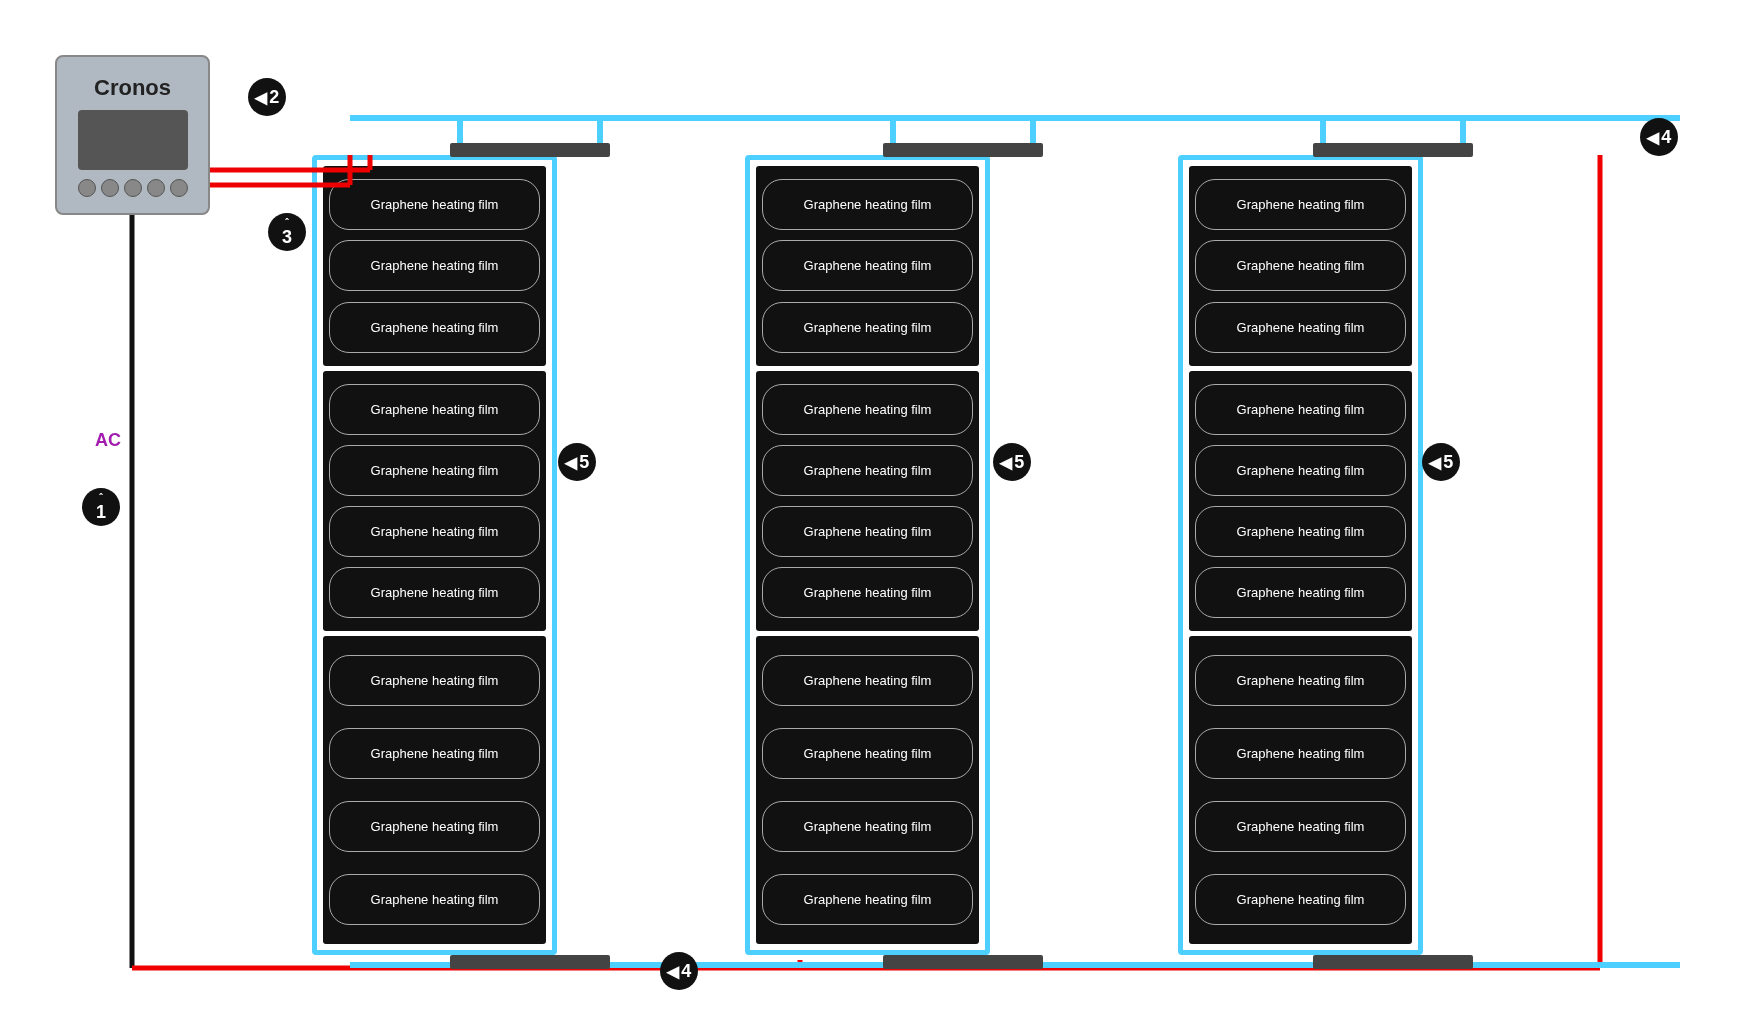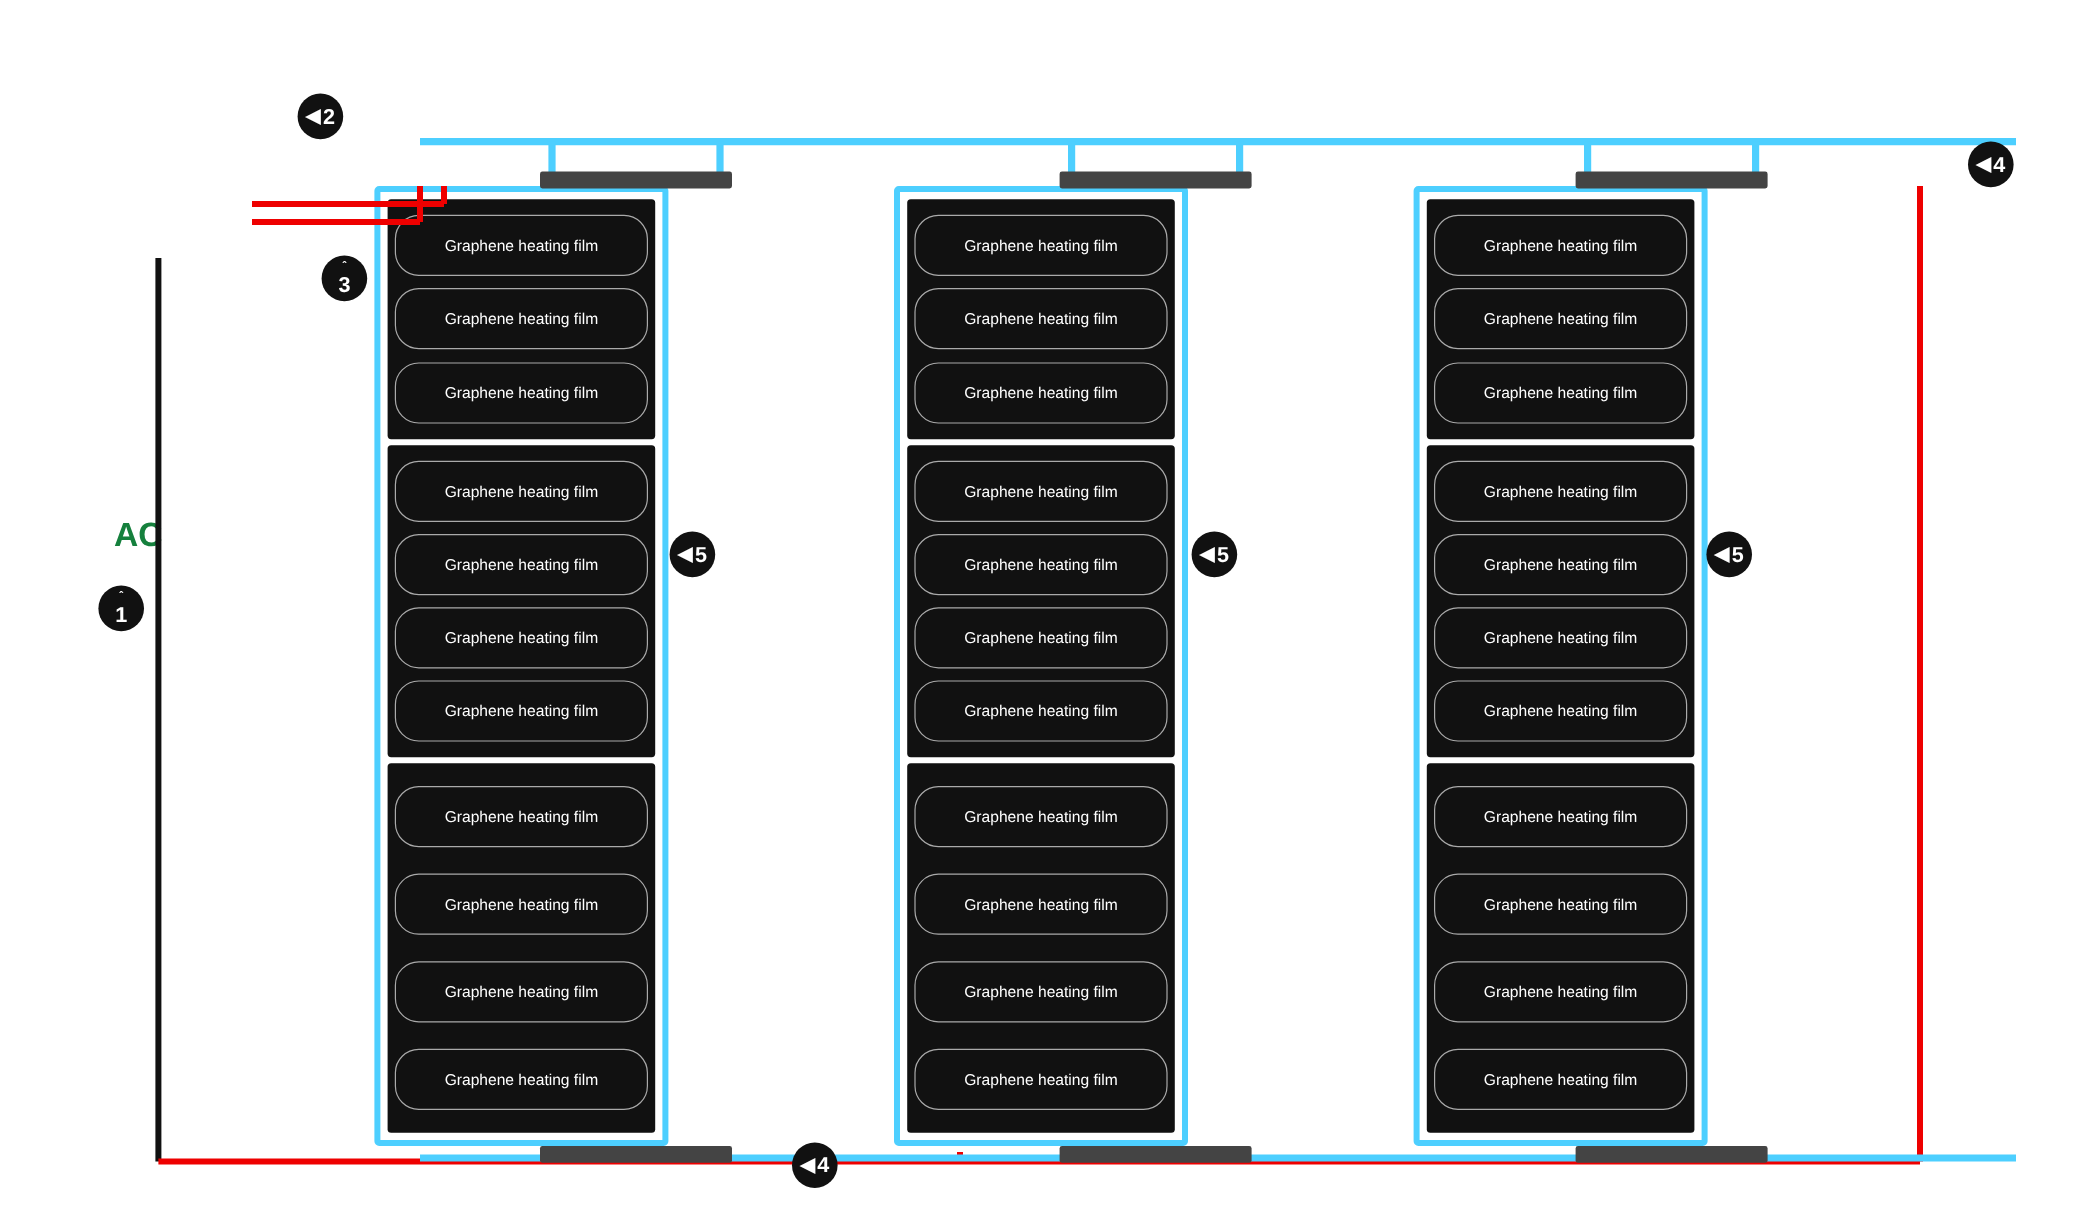--- a/index.html
+++ b/index.html
@@ -57,23 +57,23 @@
       border-radius: 50%;
       background: #888;
       border: 1px solid #555;
     }
 
     
     .ac-label {
       position: absolute;
       left: 95px;
       top: 430px;
-      font-size: 28px;
+      font-size: 18px;
       font-weight: bold;
-      color: #15803d;
+      color: #a21caf;
     }
 
     
     .badge {
       position: absolute;
       width: 38px;
       height: 38px;
       background: #111;
       border-radius: 50%;
       display: flex;
@@ -149,20 +149,31 @@
 
     <rect x="450" y="143" width="160" height="14" rx="2" fill="#444"></rect>
     <rect x="883" y="143" width="160" height="14" rx="2" fill="#444"></rect>
     <rect x="1313" y="143" width="160" height="14" rx="2" fill="#444"></rect>
 
     <rect x="450" y="955" width="160" height="14" rx="2" fill="#444"></rect>
     <rect x="883" y="955" width="160" height="14" rx="2" fill="#444"></rect>
     <rect x="1313" y="955" width="160" height="14" rx="2" fill="#444"></rect>
   </svg>
 
+  <div class="cronos-box">
+    <div class="cronos-title">Cronos</div>
+    <div class="cronos-screen"></div>
+    <div class="cronos-buttons">
+      <div class="cronos-btn"></div>
+      <div class="cronos-btn"></div>
+      <div class="cronos-btn"></div>
+      <div class="cronos-btn"></div>
+      <div class="cronos-btn"></div>
+    </div>
+  </div>
 
   <div class="ac-label">AC</div>
 
   <div class="badge" style="left:82px; top:488px;">
     <span style="display:flex;flex-direction:column;align-items:center;line-height:1;">
       <span style="font-size:10px;">̂</span>
       <span style="font-size:18px;font-weight:bold;">1</span>
     </span>
   </div>
 

